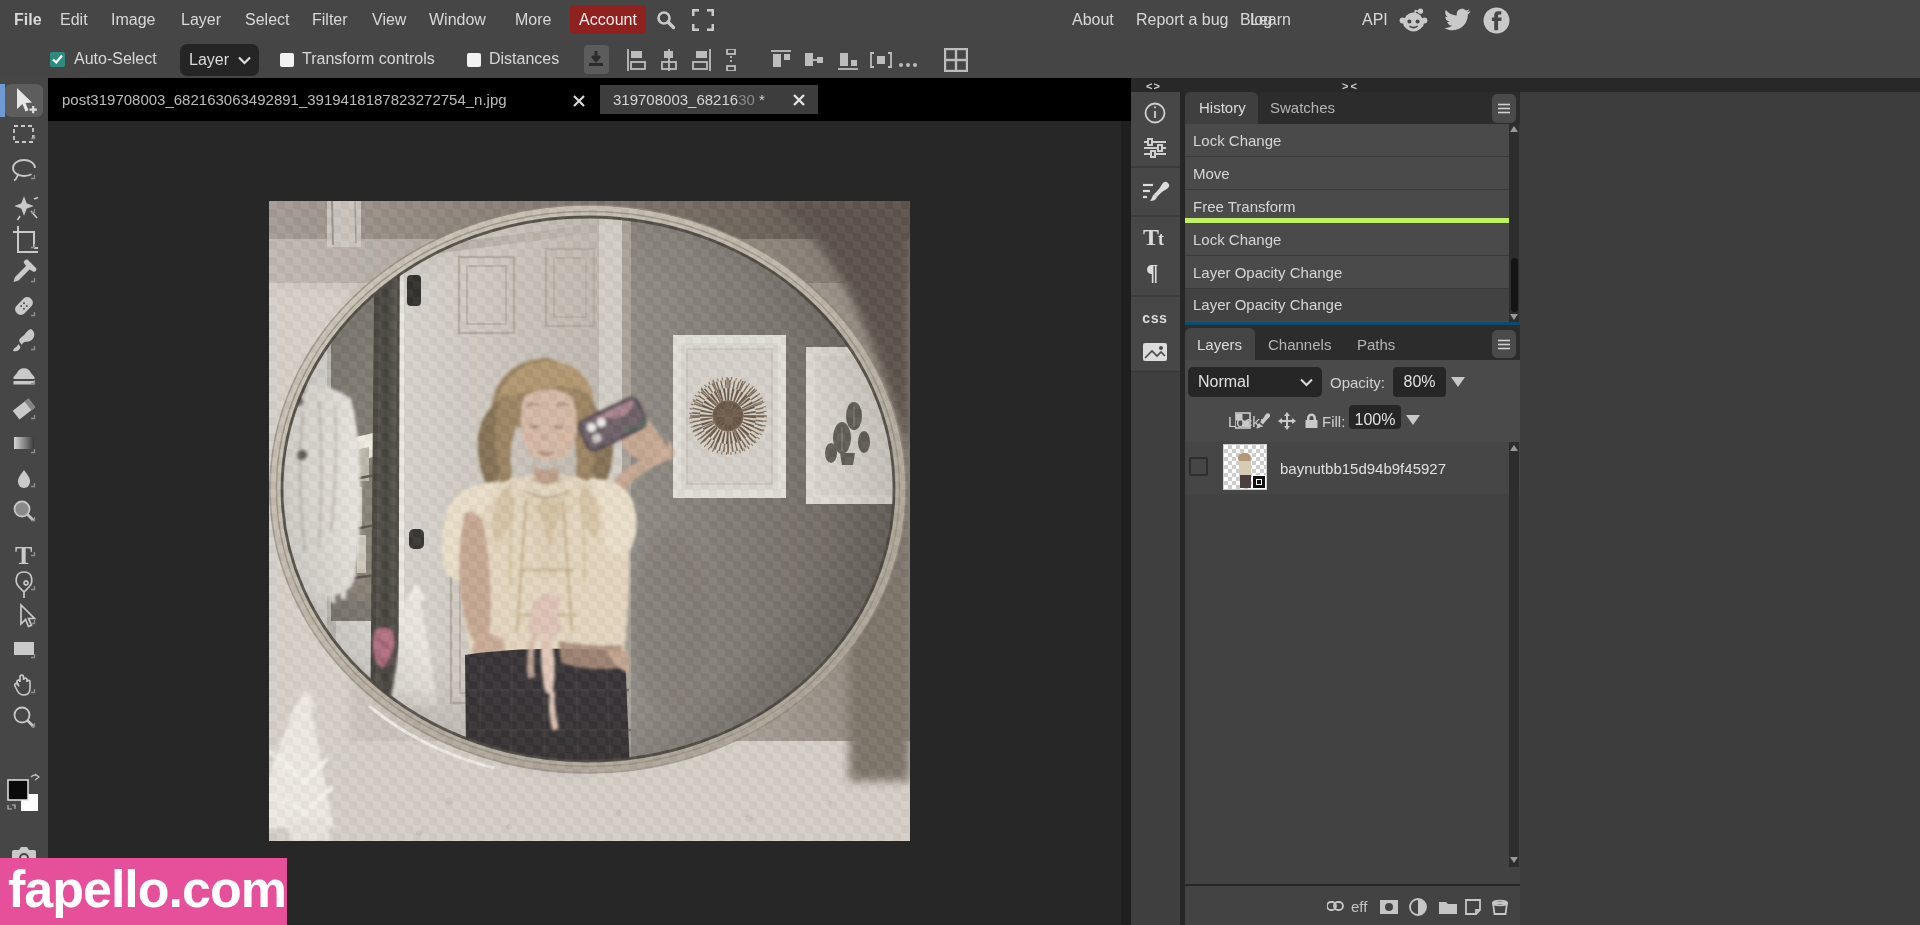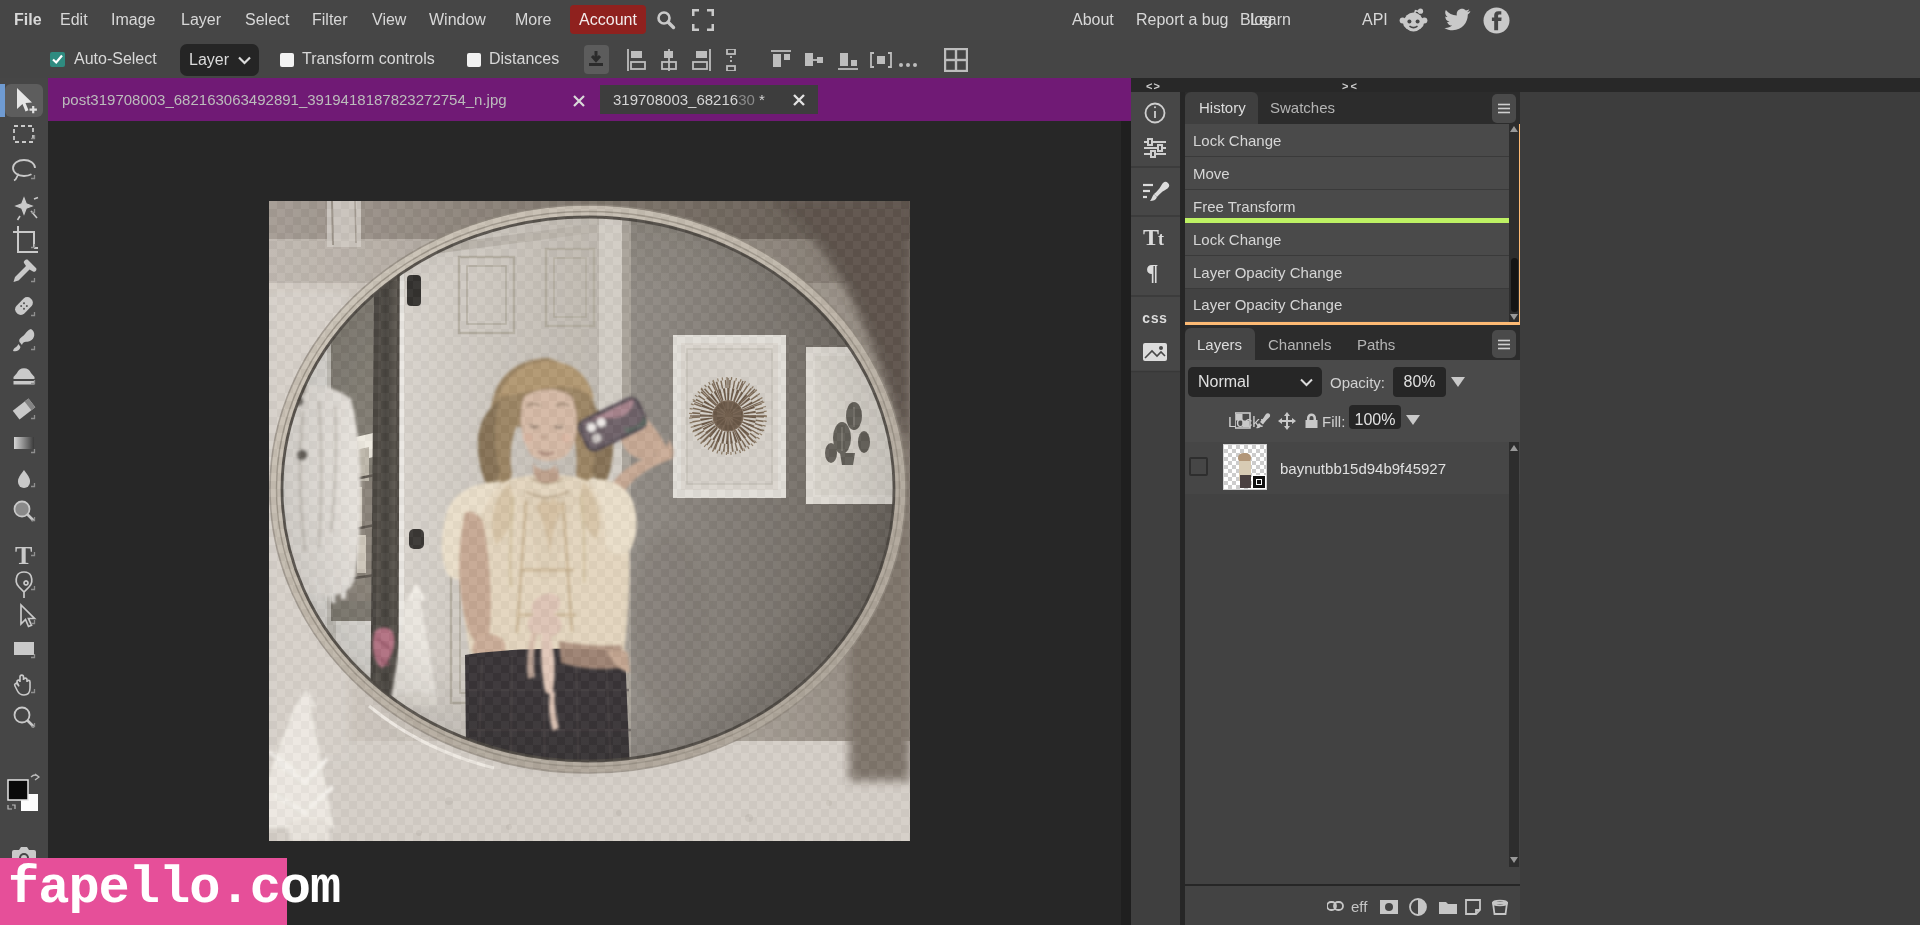--- a/index.html
+++ b/index.html
@@ -3,32 +3,32 @@
 <meta charset="utf-8">
 <style>
 * { margin:0; padding:0; box-sizing:border-box; }
 html,body { width:1920px; height:925px; overflow:hidden; background:#3d3d3d;
   font-family:"Liberation Sans", sans-serif; }
 .abs { position:absolute; }
 #menubar { position:absolute; left:0; top:0; width:1920px; height:40px; background:#464646; }
 .mi { position:absolute; top:0; height:40px; line-height:40px; color:#d8d8d8; font-size:16px; }
 #row2 { position:absolute; left:0; top:40px; width:1920px; height:38px; background:#454545; }
 #tabstrip { position:absolute; left:48px; top:78px; width:1920px; height:14px; background:#262626; }
-#tabbar { position:absolute; left:48px; top:78px; width:1083px; height:43px; background:#701a75; }
+#tabbar { position:absolute; left:48px; top:78px; width:1083px; height:43px; background:#000000; }
 #canvas { position:absolute; left:48px; top:121px; width:1083px; height:804px; background:#272727; }
 #lefttools { position:absolute; left:0; top:78px; width:48px; height:847px; background:#464646; }
 #rightgap { position:absolute; left:1121px; top:92px; width:64px; height:833px; background:#262626; }
 #canvedge { position:absolute; left:1121px; top:92px; width:10px; height:833px; background:#1f1f1f; }
 #rightstrip { position:absolute; left:1131px; top:92px; width:49px; height:833px; background:#3f3f3f; }
-#panel { position:absolute; left:1185px; top:92px; width:335px; height:833px; background:#fdba74; }
+#panel { position:absolute; left:1185px; top:92px; width:335px; height:833px; background:#0c4a6e; }
 #rightempty { position:absolute; left:1520px; top:92px; width:400px; height:833px; background:#3d3d3d; }
 #topvoid { position:absolute; left:1131px; top:78px; width:789px; height:14px; background:#282828; }
 .cb { display:inline-block; width:14px; height:14px; background:#f2f2f2; border-radius:2px; vertical-align:middle; }
 #fapello { position:absolute; left:0; top:858px; width:287px; height:67px; background:#e64f99;
-  color:#fff; font-size:52px; font-weight:bold; line-height:62px; padding-left:8px; letter-spacing:-1px;font-family:Liberation Mono, monospace; }
+  color:#fff; font-size:52px; font-weight:bold; line-height:62px; padding-left:8px; letter-spacing:-1px; }
 .ttab { position:absolute; color:#cfcfcf; font-size:15px; }
 </style>
 </head>
 <body>
 <div id="lefttools">
 <svg width="48" height="847" viewBox="0 0 48 847">
 <defs>
 <linearGradient id="gtool" x1="0" y1="0" x2="1" y2="0">
           <stop offset="0" stop-color="#d6d6d6"></stop>
           <stop offset="1" stop-color="#3a3a3a"></stop>

